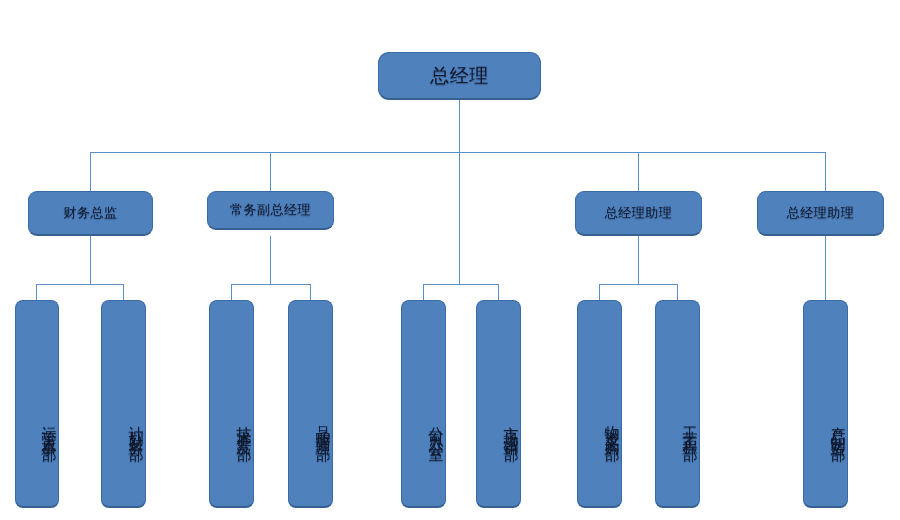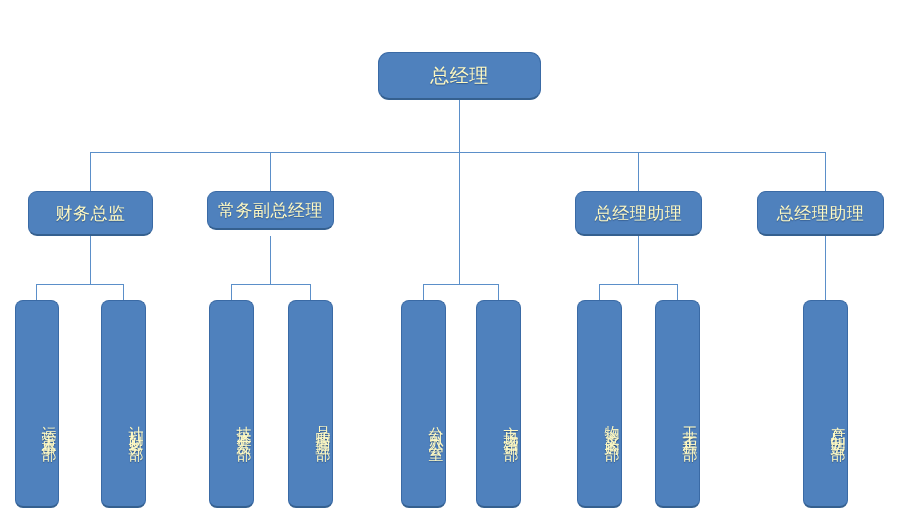--- a/index.html
+++ b/index.html
@@ -27,33 +27,33 @@
   .line.h { height: 1px; }
 
   
   .node {
     position: absolute;
     box-sizing: border-box;
     background: #4F81BD;
     border: 1px solid #3A6AA5;
     border-bottom: 2px solid #35608F;
     border-radius: 9px;
-    color: #fef9c3;
+    color: #0f172a;
     display: flex;
     align-items: center;
     justify-content: center;
     text-align: center;
     letter-spacing: 0.5px;
     text-shadow: 0 1px 1px rgba(20,45,80,0.45);
     user-select: none;
   }
 
   
   .node.horiz {
-    font-size: 17px;
+    font-size: 13px;
     line-height: 1.1;
   }
   .node.root {
     font-size: 19px;
     border-radius: 11px;
   }
 
   
   .node.vert {
     writing-mode: vertical-rl;

